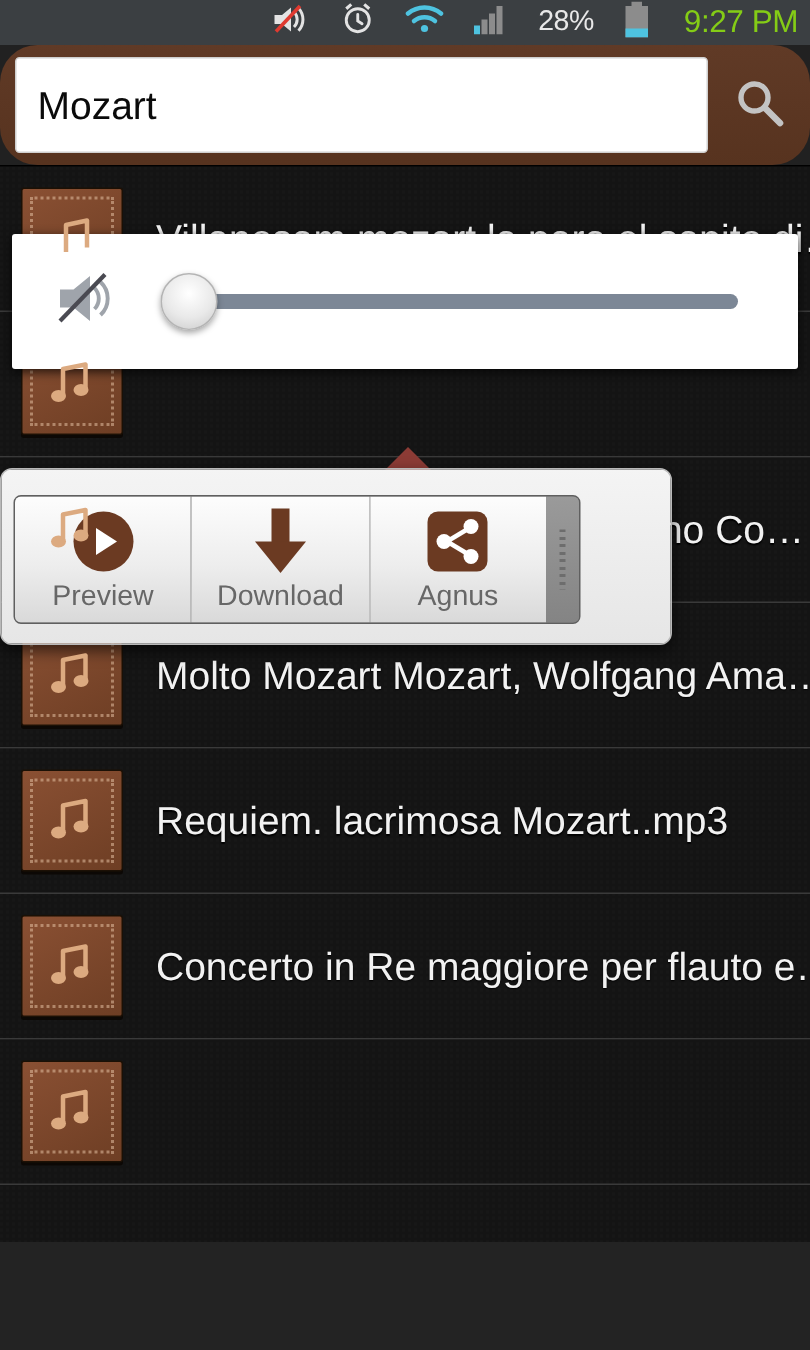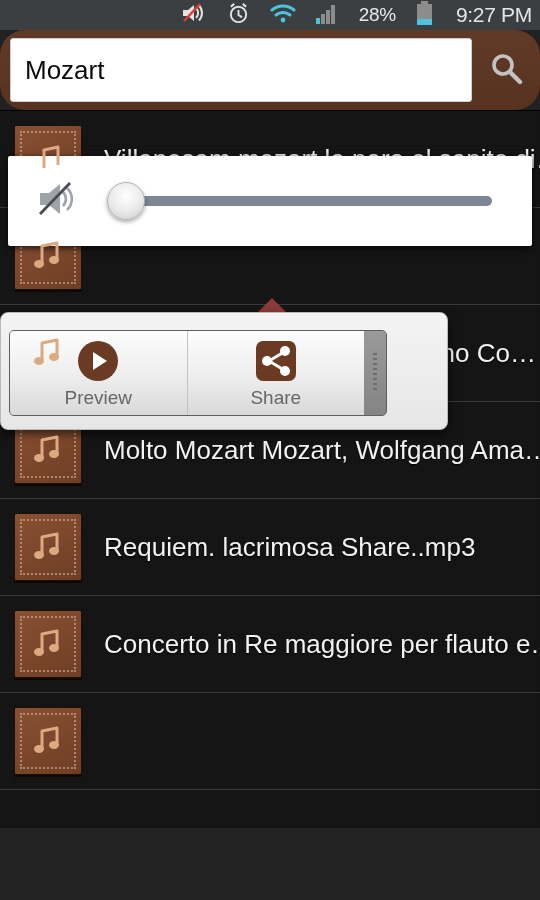--- a/index.html
+++ b/index.html
@@ -12,21 +12,21 @@
 
   
   #statusbar{
     position:absolute; left:0; top:0; width:540px; height:30px;
     background:#3b3f42;
     display:flex; align-items:center; justify-content:flex-end;
     padding-right:8px; gap:20px;
   }
   .sb-ico{ display:block; }
   .sb-pct{ color:#e8e8e8; font-size:19px; letter-spacing:-.3px; }
-  .sb-time{ color:#e5e5e5; font-size:21px; letter-spacing:-.3px; margin-left:3px; }
+  .sb-time{ color:#84cc16; font-size:21px; letter-spacing:-.3px; margin-left:3px; }
 
   
   #searchbar{
     position:absolute; left:0; top:30px; width:540px; height:80px;
     background:#5b3724;
     background-image:linear-gradient(180deg,#603a26 0%,#57331f 100%);
     display:flex; align-items:center; padding:0 0 0 10px;border-radius:25px;
   }
   #search-input{
     flex:1; height:64px; background:#ffffff;
@@ -239,21 +239,21 @@
     </div>
 
     <div class="row">
       <div class="thumb">
         <svg width="34" height="34" viewBox="0 0 34 34">
           <path d="M11 24V7l15-3v17" stroke="#dcaa80" stroke-width="3" fill="none" stroke-linejoin="round"></path>
           <ellipse cx="8" cy="25" rx="5" ry="4" fill="#dcaa80"></ellipse>
           <ellipse cx="23" cy="21" rx="5" ry="4" fill="#dcaa80"></ellipse>
         </svg>
       </div>
-      <div class="row-title">Requiem. lacrimosa   Share..mp3</div>
+      <div class="row-title">Requiem. lacrimosa   Mozart..mp3</div>
     </div>
 
     <div class="row">
       <div class="thumb">
         <svg width="34" height="34" viewBox="0 0 34 34">
           <path d="M11 24V7l15-3v17" stroke="#dcaa80" stroke-width="3" fill="none" stroke-linejoin="round"></path>
           <ellipse cx="8" cy="25" rx="5" ry="4" fill="#dcaa80"></ellipse>
           <ellipse cx="23" cy="21" rx="5" ry="4" fill="#dcaa80"></ellipse>
         </svg>
       </div>
@@ -298,33 +298,42 @@
       <button class="menu-btn">
         <span class="menu-ico">
           <svg width="44" height="44" viewBox="0 0 44 44">
             <circle cx="22" cy="22" r="20" fill="#6b3a22"></circle>
             <path d="M17 13l14 9-14 9z" fill="#ffffff"></path>
           </svg>
         </span>
         <span class="menu-label">Preview</span>
       </button>
 
+      <button class="menu-btn">
+        <span class="menu-ico">
+          <svg width="44" height="48" viewBox="0 0 44 48">
+            <rect x="16" y="2" width="12" height="24" fill="#6b3a22"></rect>
+            <path d="M5 24h34L22 45z" fill="#6b3a22"></path>
+          </svg>
+        </span>
+        <span class="menu-label">Download</span>
+      </button>
 
       <button class="menu-btn">
         <span class="menu-ico">
           <svg width="44" height="44" viewBox="0 0 44 44">
             <rect x="2" y="2" width="40" height="40" rx="7" fill="#6b3a22"></rect>
             <line x1="15" y1="22" x2="30" y2="13" stroke="#ffffff" stroke-width="3"></line>
             <line x1="15" y1="22" x2="30" y2="31" stroke="#ffffff" stroke-width="3"></line>
             <circle cx="13" cy="22" r="5" fill="#ffffff"></circle>
             <circle cx="31" cy="12" r="5" fill="#ffffff"></circle>
             <circle cx="31" cy="32" r="5" fill="#ffffff"></circle>
           </svg>
         </span>
-        <span class="menu-label">Share</span>
+        <span class="menu-label">Agnus</span>
       </button>
 
       <div id="grip">
           <div class="dots"></div>
         </div>
     </div>
   </div>
 
 </div>
 

